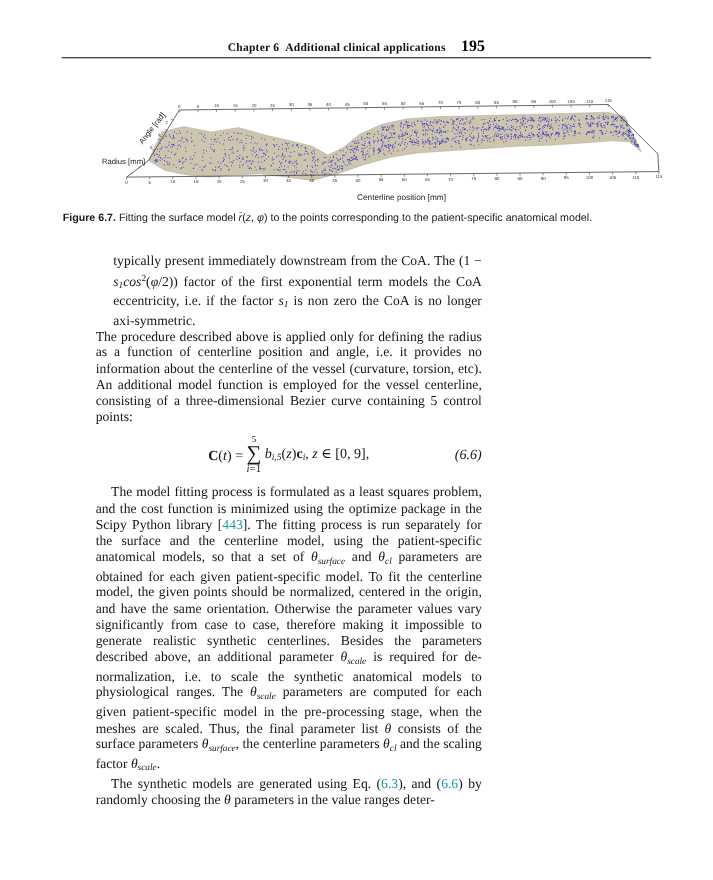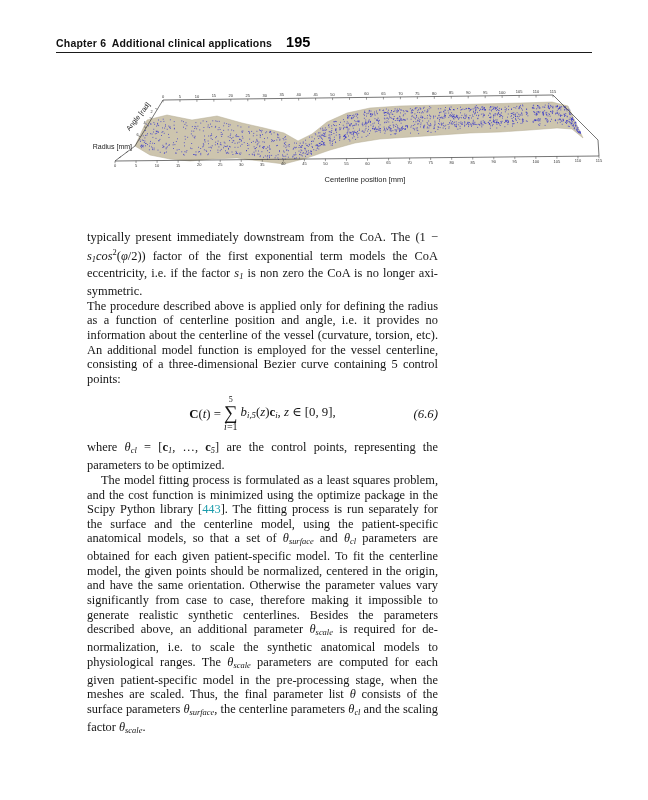--- a/index.html
+++ b/index.html
@@ -1,30 +1,30 @@
 <!DOCTYPE html>
 <html style="--link-color: #1a9cab;"><head>
 <meta charset="utf-8">
 <style>
   html,body{margin:0;padding:0;}
   body{width:648px;height:800px;background:#ffffff;font-family:"Liberation Serif","DejaVu Serif",serif;}
   .page{position:relative;width:648px;height:800px;overflow:hidden;background:#fff;}
 
-  .header{position:absolute;top:33px;left:56px;width:536px;text-align:left;font-family:Liberation Sans, sans-serif;white-space:nowrap;}
+  .header{position:absolute;top:33px;left:56px;width:536px;text-align:center;font-family:Liberation Serif, serif;white-space:nowrap;}
   .header-title{font-size:10.5px;font-weight:bold;color:#111;letter-spacing:.2px;}
   .header-page{font-size:14.5px;font-weight:bold;margin-left:14px;color:#000;}
   .header-rule{position:absolute;top:52px;left:56px;width:536px;height:1px;background:#1a1a1a;}
 
   #figplot{position:absolute;left:52px;top:68px;font-family:"Liberation Sans","DejaVu Sans",sans-serif;}
 
   .caption{position:absolute;left:57px;top:193px;width:537px;font-family:"Liberation Sans","DejaVu Sans",sans-serif;font-size:9.7px;color:#1a1a1a;}
 
   .body-col{position:absolute;left:87px;top:230px;width:351px;font-size:12.4px;line-height:14.6px;color:#151515;text-align:justify;}
   .body-col p{margin:0;}
-  p.block-indent{}
+  p.block-indent{margin-left:16px;}
   p.indent{text-indent:14px;}
 
   .rt-i{font-style:italic;}
   .rt-b{font-weight:bold;}
   .rt-sub{font-size:68%;font-style:italic;vertical-align:-16%;}
   .rt-sup{font-size:68%;vertical-align:33%;}
   .rt-link{color:var(--link-color,#1a9cab);}
 
   .eq-row{display:flex;align-items:center;justify-content:center;position:relative;margin:10px 0 8px;font-size:12.8px;text-align:left;}
   .sigma-block{display:inline-flex;flex-direction:column;align-items:center;line-height:1;margin:0 3px;}
@@ -161,33 +161,34 @@
         <line x1="76" y1="83.3" x2="73.8" y2="84.8" stroke="#3a3a3a" stroke-width="0.5"></line>
         <line x1="69" y1="88.5" x2="66.8" y2="90" stroke="#3a3a3a" stroke-width="0.5"></line>
         <line x1="501" y1="27" x2="546" y2="72" stroke="#3a3a3a" stroke-width="0.7"></line>
         <line x1="546" y1="72" x2="547" y2="88" stroke="#3a3a3a" stroke-width="0.7"></line>
       </g>
     <text transform="translate(88,50) rotate(-52)" text-anchor="middle" font-size="7" fill="#222">Angle [rad]</text>
     <text x="80" y="81" text-anchor="end" font-size="7" fill="#222">Radius [mm]</text>
     <text x="313" y="114" text-anchor="middle" font-size="7.5" fill="#222">Centerline position [mm]</text>
   </svg>
 
+  <div class="caption"><span class="rt-b">Figure 6.7.</span><span> Fitting the surface model </span><span class="rt-i">r̄</span><span>(</span><span class="rt-i">z</span><span>, </span><span class="rt-i">φ</span><span>) to the points corresponding to the patient-specific anatomical model.</span></div>
 
   <div class="body-col">
     <p class="block-indent"><span>typically present immediately downstream from the CoA. The (1 − </span><span class="rt-i">s</span><span class="rt-sub">1</span><span class="rt-i">cos</span><span class="rt-sup">2</span><span>(</span><span class="rt-i">φ</span><span>/2)) factor of the first exponential term models the CoA eccentricity, i.e. if the factor </span><span class="rt-i">s</span><span class="rt-sub">1</span><span> is non zero the CoA is no longer axi-symmetric.</span></p>
     <p><span>The procedure described above is applied only for defining the radius as a function of centerline position and angle, i.e. it provides no information about the centerline of the vessel (curvature, torsion, etc). An additional model function is employed for the vessel centerline, consisting of a three-dimensional Bezier curve containing 5 control points:</span></p>
 
     <div class="eq-row">
       <span class="eq-lhs"><span class="rt-b">C</span><span>(</span><span class="rt-i">t</span><span>) = </span></span>
       <span class="sigma-block">
         <span class="sigma-top">5</span>
         <span class="sigma">∑</span>
         <span class="sigma-bottom"><span class="rt-i">i</span><span>=1</span></span>
       </span>
       <span class="eq-rhs"><span class="rt-i">b</span><span class="rt-sub">i,5</span><span>(</span><span class="rt-i">z</span><span>)</span><span class="rt-b">c</span><span class="rt-sub">i</span><span>, </span><span class="rt-i">z</span><span> ∈ [0, 9],</span></span>
       <span class="eq-number">(6.6)</span>
     </div>
 
-    <p><span>where </span><span class="rt-i">θ</span><span class="rt-sub">cl</span><span> = [</span><span class="rt-b">c</span><span class="rt-sub">1</span><span>, …, </span><span class="rt-b">c</span><span class="rt-sub">5</span><span>] are the control points, representing the parameters to be optimized.</span></p>
     <p class="indent"><span>The model fitting process is formulated as a least squares problem, and the cost function is minimized using the optimize package in the Scipy Python library [</span><span class="rt-link">443</span><span>]. The fitting process is run separately for the surface and the centerline model, using the patient-specific anatomical models, so that a set of </span><span class="rt-i">θ</span><span class="rt-sub">surface</span><span> and </span><span class="rt-i">θ</span><span class="rt-sub">cl</span><span> parameters are obtained for each given patient-specific model. To fit the centerline model, the given points should be normalized, centered in the origin, and have the same orientation. Otherwise the parameter values vary significantly from case to case, therefore making it impossible to generate realistic synthetic centerlines. Besides the parameters described above, an additional parameter </span><span class="rt-i">θ</span><span class="rt-sub">scale</span><span> is required for de-normalization, i.e. to scale the synthetic anatomical models to physiological ranges. The </span><span class="rt-i">θ</span><span class="rt-sub">scale</span><span> parameters are computed for each given patient-specific model in the pre-processing stage, when the meshes are scaled. Thus, the final parameter list </span><span class="rt-i">θ</span><span> consists of the surface parameters </span><span class="rt-i">θ</span><span class="rt-sub">surface</span><span>, the centerline parameters </span><span class="rt-i">θ</span><span class="rt-sub">cl</span><span> and the scaling factor </span><span class="rt-i">θ</span><span class="rt-sub">scale</span><span>.</span></p>
+    <p class="indent"><span>The synthetic models are generated using Eq. (</span><span class="rt-link">6.3</span><span>), and (</span><span class="rt-link">6.6</span><span>) by randomly choosing the </span><span class="rt-i">θ</span><span> parameters in the value ranges deter-</span></p>
   </div>
 
 </div>
 
 </body></html>

